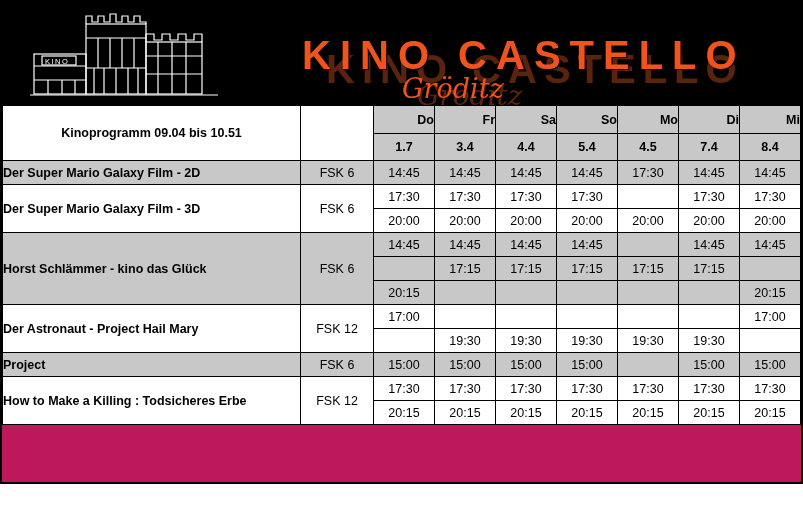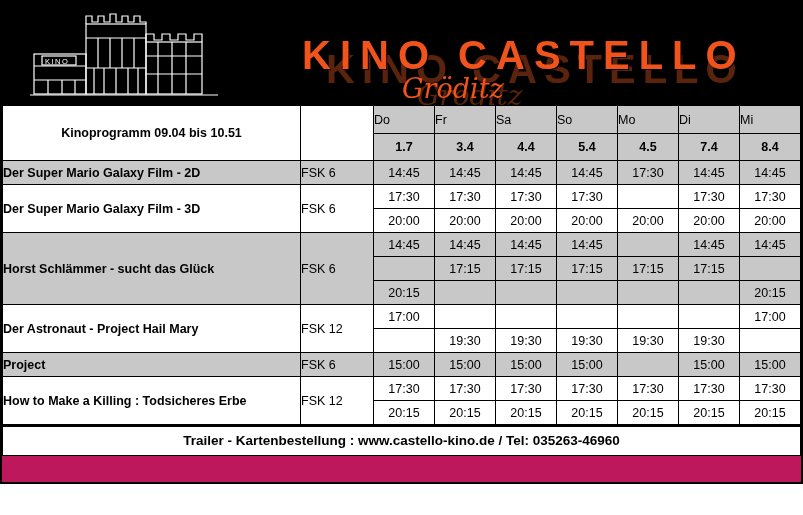--- a/index.html
+++ b/index.html
@@ -112,22 +112,22 @@
     font-weight: bold;
     font-size: 14px;
     color: #000;
     background: #ffffff;
     border: 1px solid #000;
   }
   .blank-head {
     background: #ffffff;
   }
   .day-head {
-    text-align: left;
-    font-weight: normal;
+    text-align: right;
+    font-weight: bold;
     font-size: 14px;
     height: 28px;
     background: #c8c8c8;
   }
   .date-head {
     text-align: center;
     font-weight: bold;
     font-size: 14px;
     height: 27px;
     background: #c8c8c8;
@@ -135,21 +135,21 @@
 
   td.film-title {
     font-weight: bold;
     font-size: 12.5px;
     padding-left: 6px;
     text-align: left;
   }
   td.fsk {
     font-size: 12.5px;
     padding-left: 6px;
-    text-align: left;
+    text-align: center;
   }
   td.slot {
     text-align: center;
     font-size: 12.5px;
   }
   .shade { background: #c8c8c8; }
   .plain { background: #ffffff; }
   .row-h24 td { height: 24px; }
 
   
@@ -282,21 +282,21 @@
         <tr class="row-h24">
           <td class="slot plain">20:00</td>
           <td class="slot plain">20:00</td>
           <td class="slot plain">20:00</td>
           <td class="slot plain">20:00</td>
           <td class="slot plain">20:00</td>
           <td class="slot plain">20:00</td>
           <td class="slot plain">20:00</td>
         </tr>
         <tr class="row-h24">
-          <td class="film-title shade" rowspan="3">Horst Schlämmer - sucht das Glück</td>
+          <td class="film-title shade" rowspan="3">Horst Schlämmer - kino das Glück</td>
           <td class="fsk shade" rowspan="3">FSK 6</td>
           <td class="slot shade">14:45</td>
           <td class="slot shade">14:45</td>
           <td class="slot shade">14:45</td>
           <td class="slot shade">14:45</td>
           <td class="slot shade"></td>
           <td class="slot shade">14:45</td>
           <td class="slot shade">14:45</td>
         </tr>
         <tr class="row-h24">
@@ -364,15 +364,14 @@
           <td class="slot plain">20:15</td>
           <td class="slot plain">20:15</td>
           <td class="slot plain">20:15</td>
           <td class="slot plain">20:15</td>
           <td class="slot plain">20:15</td>
           <td class="slot plain">20:15</td>
         </tr>
       </tbody>
   </table>
 
-  <div class="footer">Trailer - Kartenbestellung : www.castello-kino.de / Tel: 035263-46960</div>
 
 </div>
 
 </body></html>

